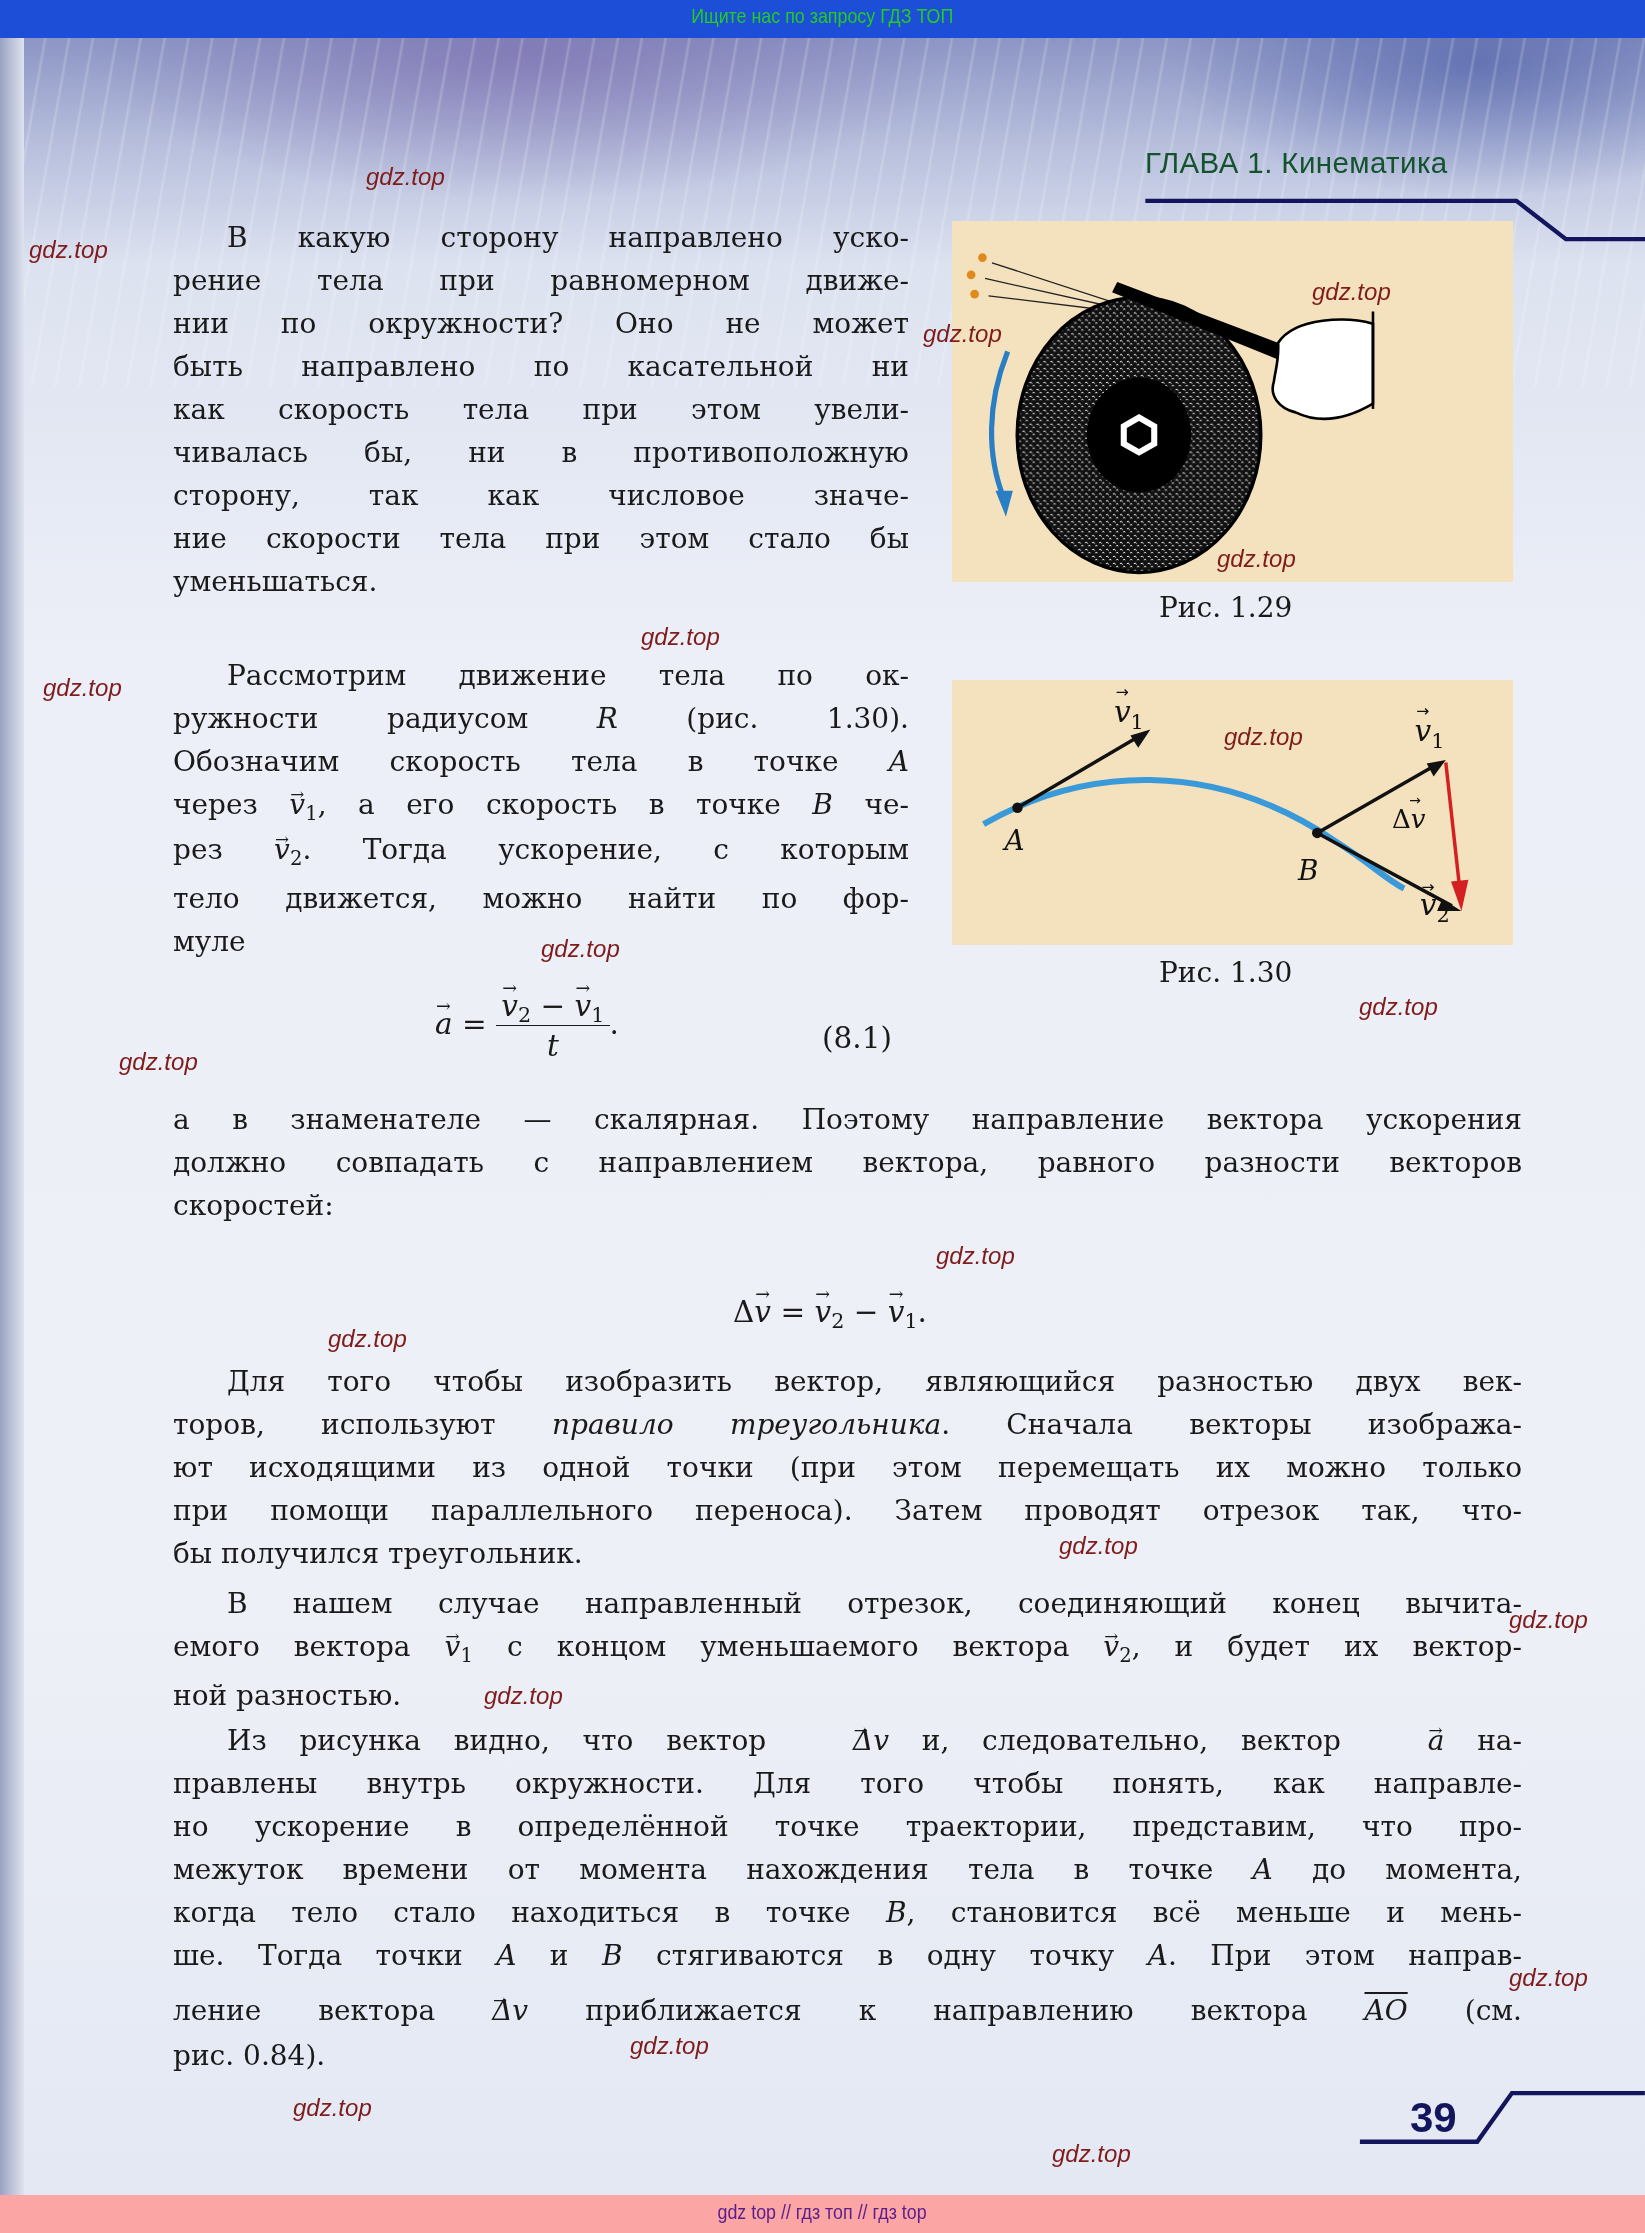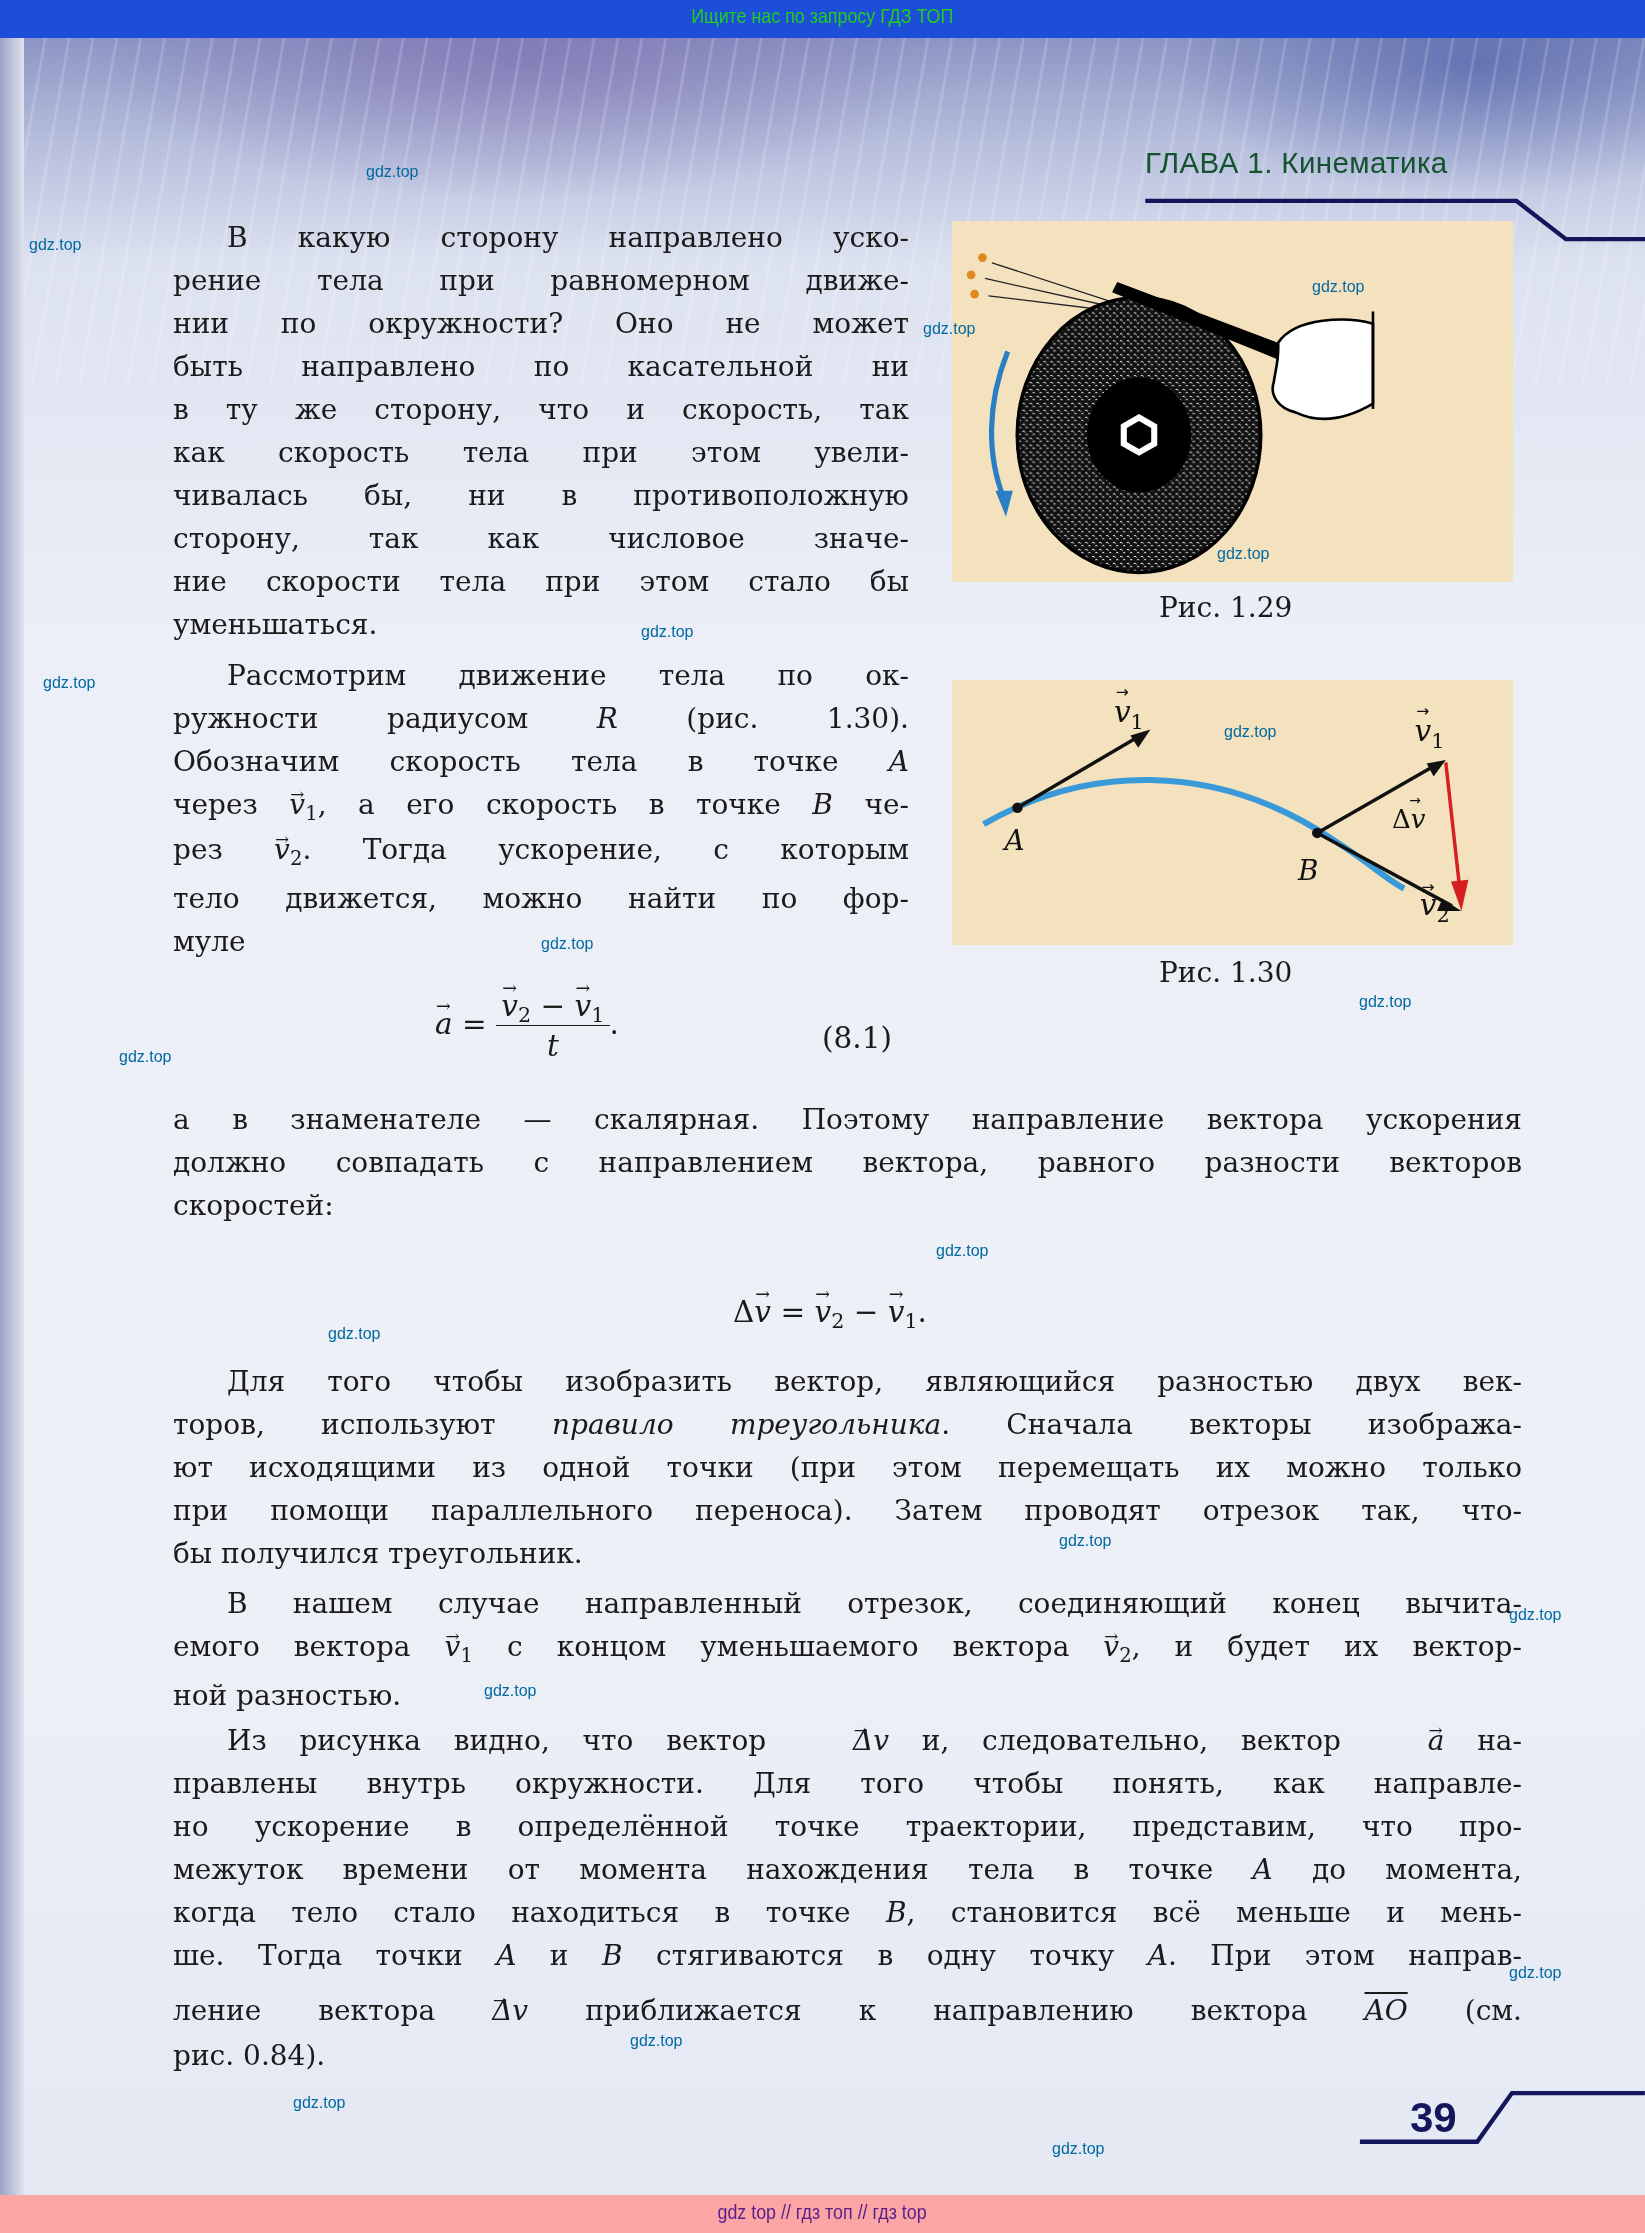--- a/index.html
+++ b/index.html
@@ -34,21 +34,21 @@
   sub { font-size:0.7em; vertical-align:-0.3em; line-height:0; }
 
   .fig { position:absolute; background:#f4e2bf; }
   .cap { position:absolute; font-family:"DejaVu Serif", serif; font-size:28px; color:#1a1a1a; }
 
   .formula { position:absolute; font-family:"DejaVu Serif", serif; font-size:29.5px; color:#1a1a1a; }
   .frac { display:inline-block; vertical-align:middle; text-align:center; }
   .frac .num { display:block; border-bottom:1.7px solid #1a1a1a; padding:0 5.2px 1.7px 5.2px; }
   .frac .den { display:block; padding-top:3.5px; font-style:italic; }
 
-  .wm { position:absolute; font-family:"Liberation Sans", sans-serif; font-size:16px; color:#0369a1; }
+  .wm { position:absolute; font-family:"Liberation Sans", sans-serif; font-size:24px; color:#7f1d1d;font-style:italic; }
   .pagenum { position:absolute; left:1410px; top:2094px; font-family:"Liberation Sans", sans-serif; font-weight:bold; font-size:42px; color:#13165c; }
 </style>
 </head>
 <body>
 
 <div class="banner">
   <span>Ищите нас по запросу ГДЗ ТОП</span>
 </div>
 
 <div class="page"></div>
@@ -57,21 +57,20 @@
 <div class="chapter">ГЛАВА 1. Кинематика</div>
 <svg class="chapter-line" width="1645" height="261" style="position:absolute;left:0;top:0;" viewBox="0 0 1893 300">
   <polyline points="1318,231 1745,231 1802,275 1893,275" fill="none" stroke="#13165c" stroke-width="5"></polyline>
 </svg>
 
 <div class="txt col-left" style="top:216px;">
   <span class="ln ind">В какую сторону направлено уско-</span>
   <span class="ln">рение тела при равномерном движе-</span>
   <span class="ln">нии по окружности? Оно не может</span>
   <span class="ln">быть направлено по касательной ни</span>
-  <span class="ln">в ту же сторону, что и скорость, так</span>
   <span class="ln">как скорость тела при этом увели-</span>
   <span class="ln">чивалась бы, ни в противоположную</span>
   <span class="ln">сторону, так как числовое значе-</span>
   <span class="ln">ние скорости тела при этом стало бы</span>
   <span class="ln last">уменьшаться.</span>
 </div>
 
 <div class="txt col-left" style="top:654px;">
   <span class="ln ind">Рассмотрим движение тела по ок-</span>
   <span class="ln"><span>ружности радиусом </span><span class="mi">R</span><span> (рис. 1.30).</span></span>

